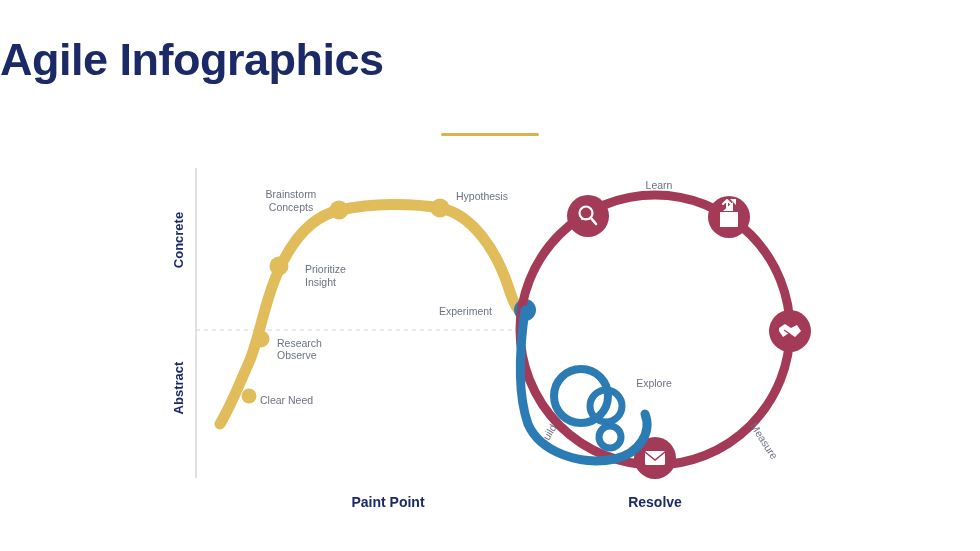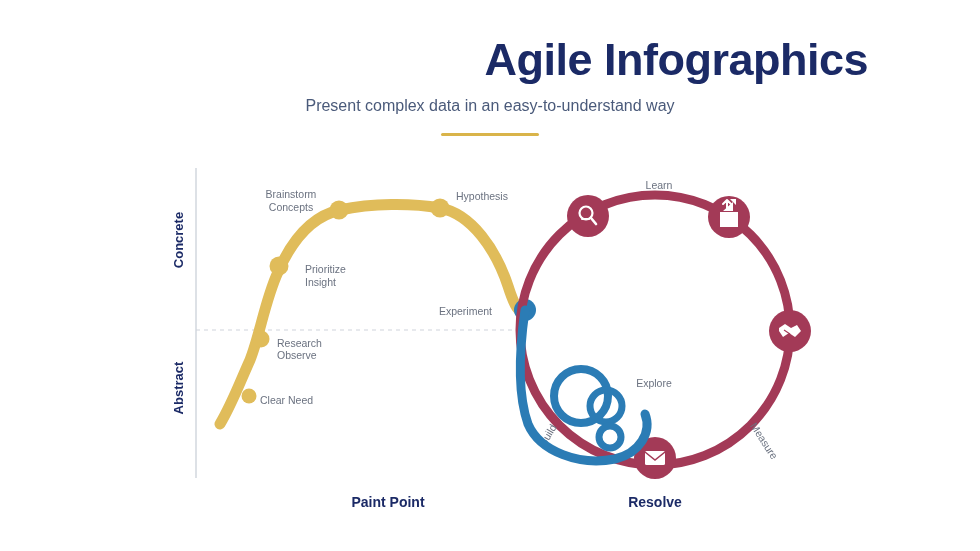--- a/index.html
+++ b/index.html
@@ -16,21 +16,21 @@
   #stage {
     position: relative;
     width: 980px;
     height: 551px;
   }
   .title {
     position: absolute;
     top: 34px;
     left: 0;
     width: 868px;
-    text-align: right;
+    text-align: left;
     font-size: 45px;
     font-weight: bold;
     color: #1b2a66;
     letter-spacing: -0.5px;
   }
   .subtitle {
     position: absolute;
     top: 97px;
     left: 0;
     width: 980px;
@@ -70,21 +70,20 @@
     font-size: 10.5px;
     fill: #6b7280;
   }
 </style>
 </head>
 <body>
 
 <div id="stage">
 
   <div class="title">Agile Infographics</div>
-  <div class="subtitle">Present complex data in an easy-to-understand way</div>
   <div class="rule"></div>
 
   <svg id="diagram" width="980" height="551" viewBox="0 0 980 551">
 
     <line x1="196" y1="168" x2="196" y2="478" stroke="#cfd4dc" stroke-width="1.4"></line>
     <line x1="196" y1="330" x2="525" y2="330" stroke="#cfd4dc" stroke-width="1.2" stroke-dasharray="4 4"></line>
 
     <text class="axis-label" x="183" y="240" transform="rotate(-90 183 240)" text-anchor="middle">Concrete</text>
     <text class="axis-label" x="183" y="388" transform="rotate(-90 183 388)" text-anchor="middle">Abstract</text>
 

